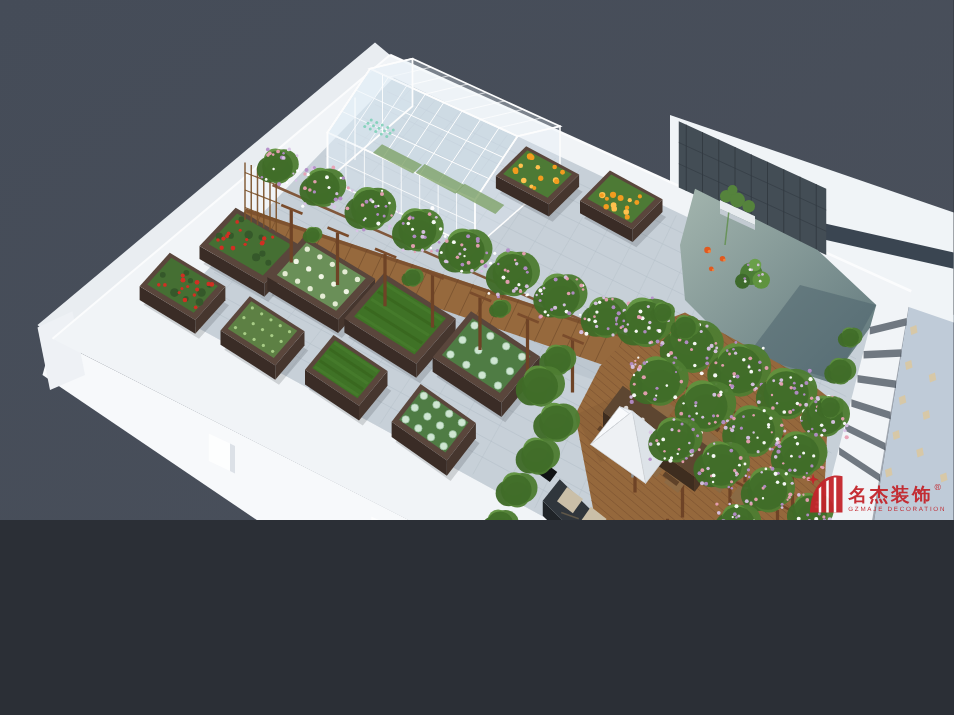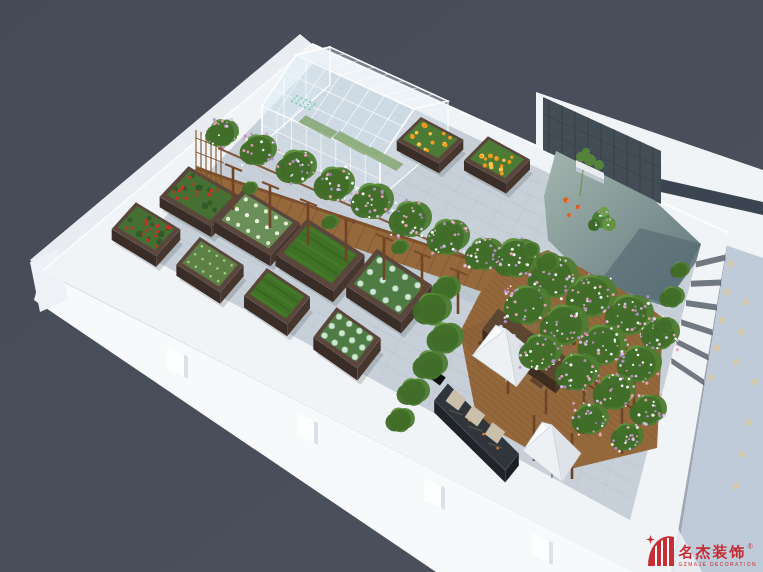--- a/index.html
+++ b/index.html
@@ -1,16 +1,16 @@
 <!DOCTYPE html>
 <html><head>
 <meta charset="utf-8">
 <style>
   html,body{margin:0;padding:0;background:#2b2f36;}
-  #stage{position:relative;width:763px;height:572px;overflow:hidden;
+  #stage{position:relative;width:763px;height:416px;overflow:hidden;
          font-family:"Liberation Sans", sans-serif;}
   #scene{position:absolute;left:0;top:0;}
   #logo{position:absolute;right:6px;bottom:5px;display:flex;align-items:flex-end;
         gap:4px;opacity:.95;}
   #logo .txt{display:flex;flex-direction:column;line-height:1;}
   #logo .cn-row{display:flex;align-items:flex-start;}
   #logo .cn{font-size:15px;font-weight:bold;letter-spacing:2px;
             font-family:"DejaVu Sans","Liberation Sans",sans-serif;}
   #logo .reg{font-size:7px;margin-left:1px;margin-top:-2px;}
   #logo .en{font-size:5px;letter-spacing:1.4px;margin-top:2px;white-space:nowrap;}

